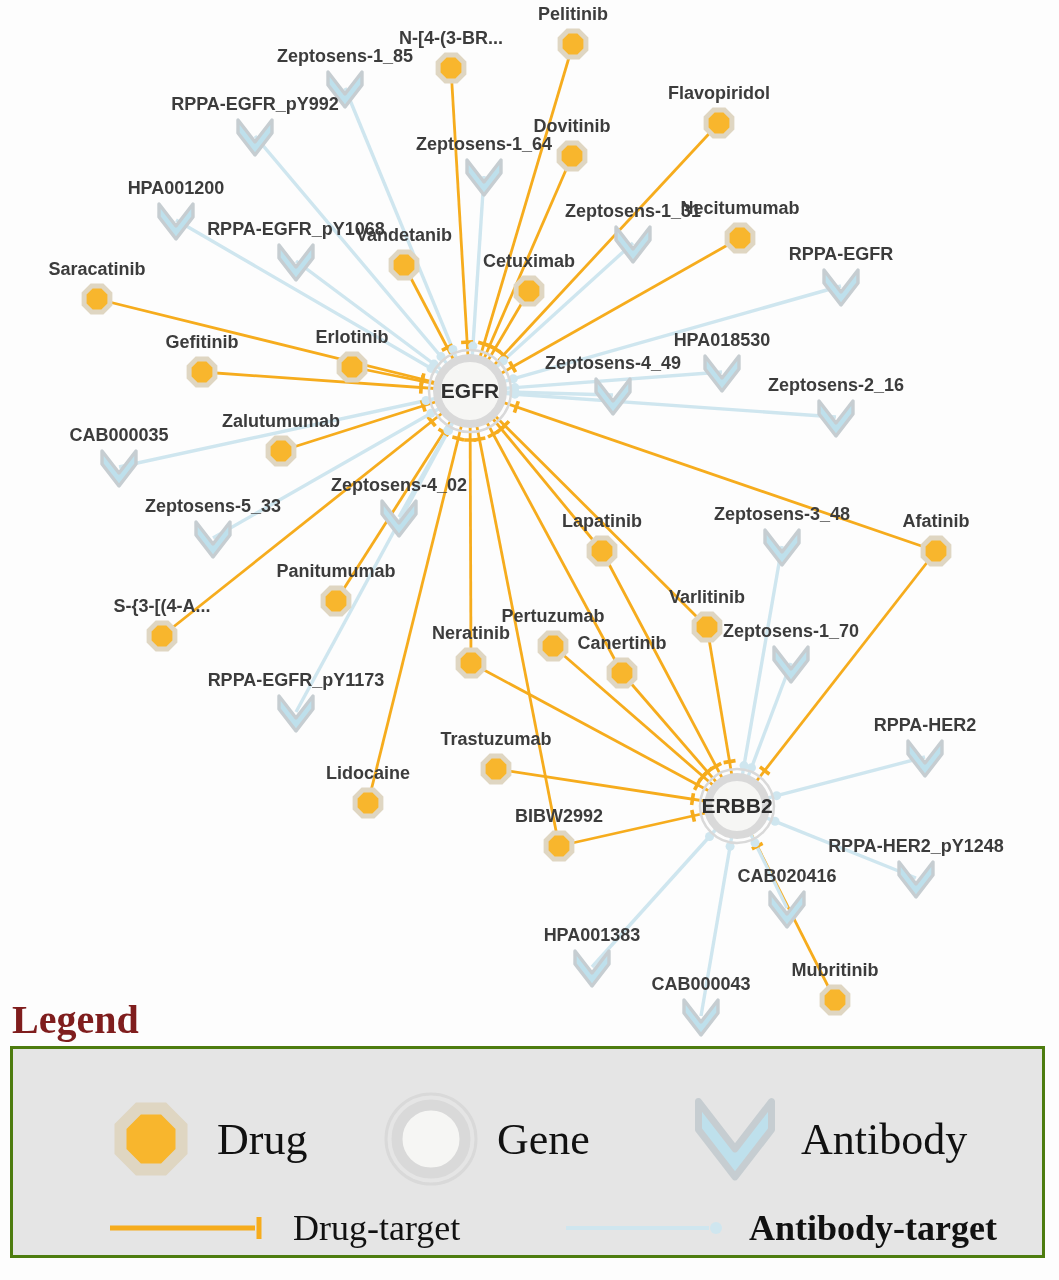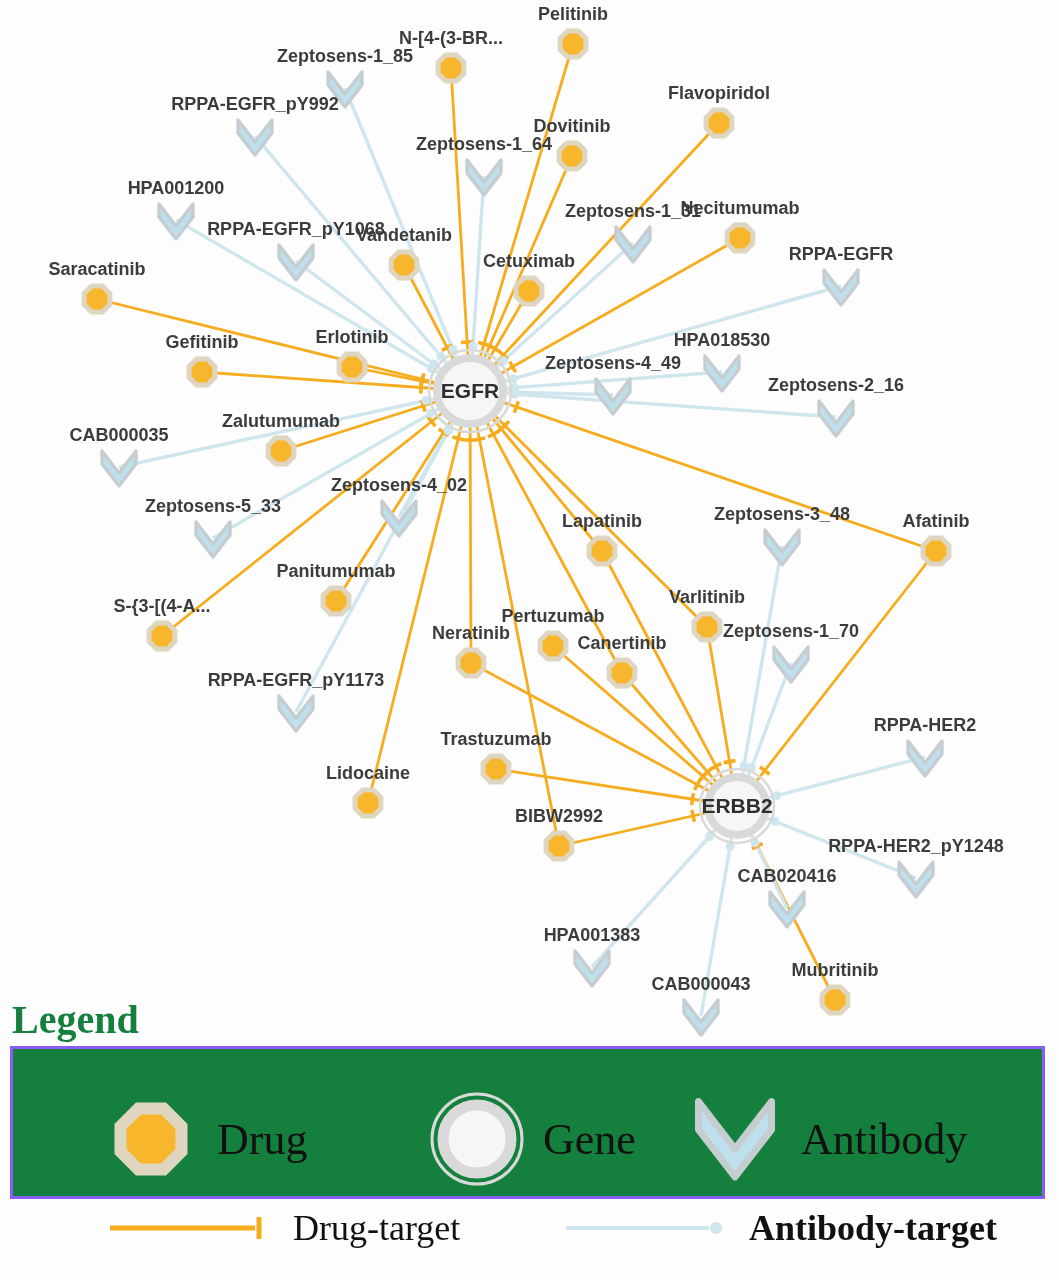--- a/index.html
+++ b/index.html
@@ -9,30 +9,30 @@
     font-family: "Liberation Sans", sans-serif;
     overflow: hidden;
   }
   #figure { position: relative; width: 1059px; height: 1280px; }
   #network-svg { position: absolute; left: 0; top: 0; }
   .node-label { font-family: "Liberation Sans", sans-serif; font-weight: bold; font-size: 18px; fill: #3C3C3C; }
   .gene-label { font-family: "Liberation Sans", sans-serif; font-weight: bold; font-size: 21px; fill: #2E2E2E; }
 
   .legend-title {
     position: absolute; left: 12px; top: 996px;
-    font-family: "Liberation Serif", serif; font-weight: bold; font-size: 40px; color: #15803d;
+    font-family: "Liberation Serif", serif; font-weight: bold; font-size: 40px; color: #7f1d1d;
   }
   .legend-box {
     position: absolute; left: 10px; top: 1046px;
-    width: 1035px; height: 153px;
-    background: #15803d; border: 3px solid #8b5cf6; box-sizing: border-box;
+    width: 1035px; height: 212px;
+    background: #e5e5e5; border: 3px solid #4d7c0f; box-sizing: border-box;
   }
   .legend-item { position: absolute; display: flex; align-items: center; gap: 16px; }
   .li-drug      { left: 88px;  top: 40px; }
-  .li-gene      { left: 414px; top: 40px; justify-content: flex-end; }
+  .li-gene      { left: 368px; top: 40px; justify-content: flex-end; }
   .li-antibody  { left: 672px; top: 40px; }
   .li-drugtarget { left: 92px;  top: 158px; }
   .li-abtarget   { left: 548px; top: 158px; font-weight: bold; }
   .legend-node-label { font-family: "Liberation Serif", serif; font-size: 44px; color: #111; }
   .legend-edge-label { font-family: "Liberation Serif", serif; font-size: 36px; color: #111; }
 </style>
 </head>
 <body>
 
 <div id="figure">

